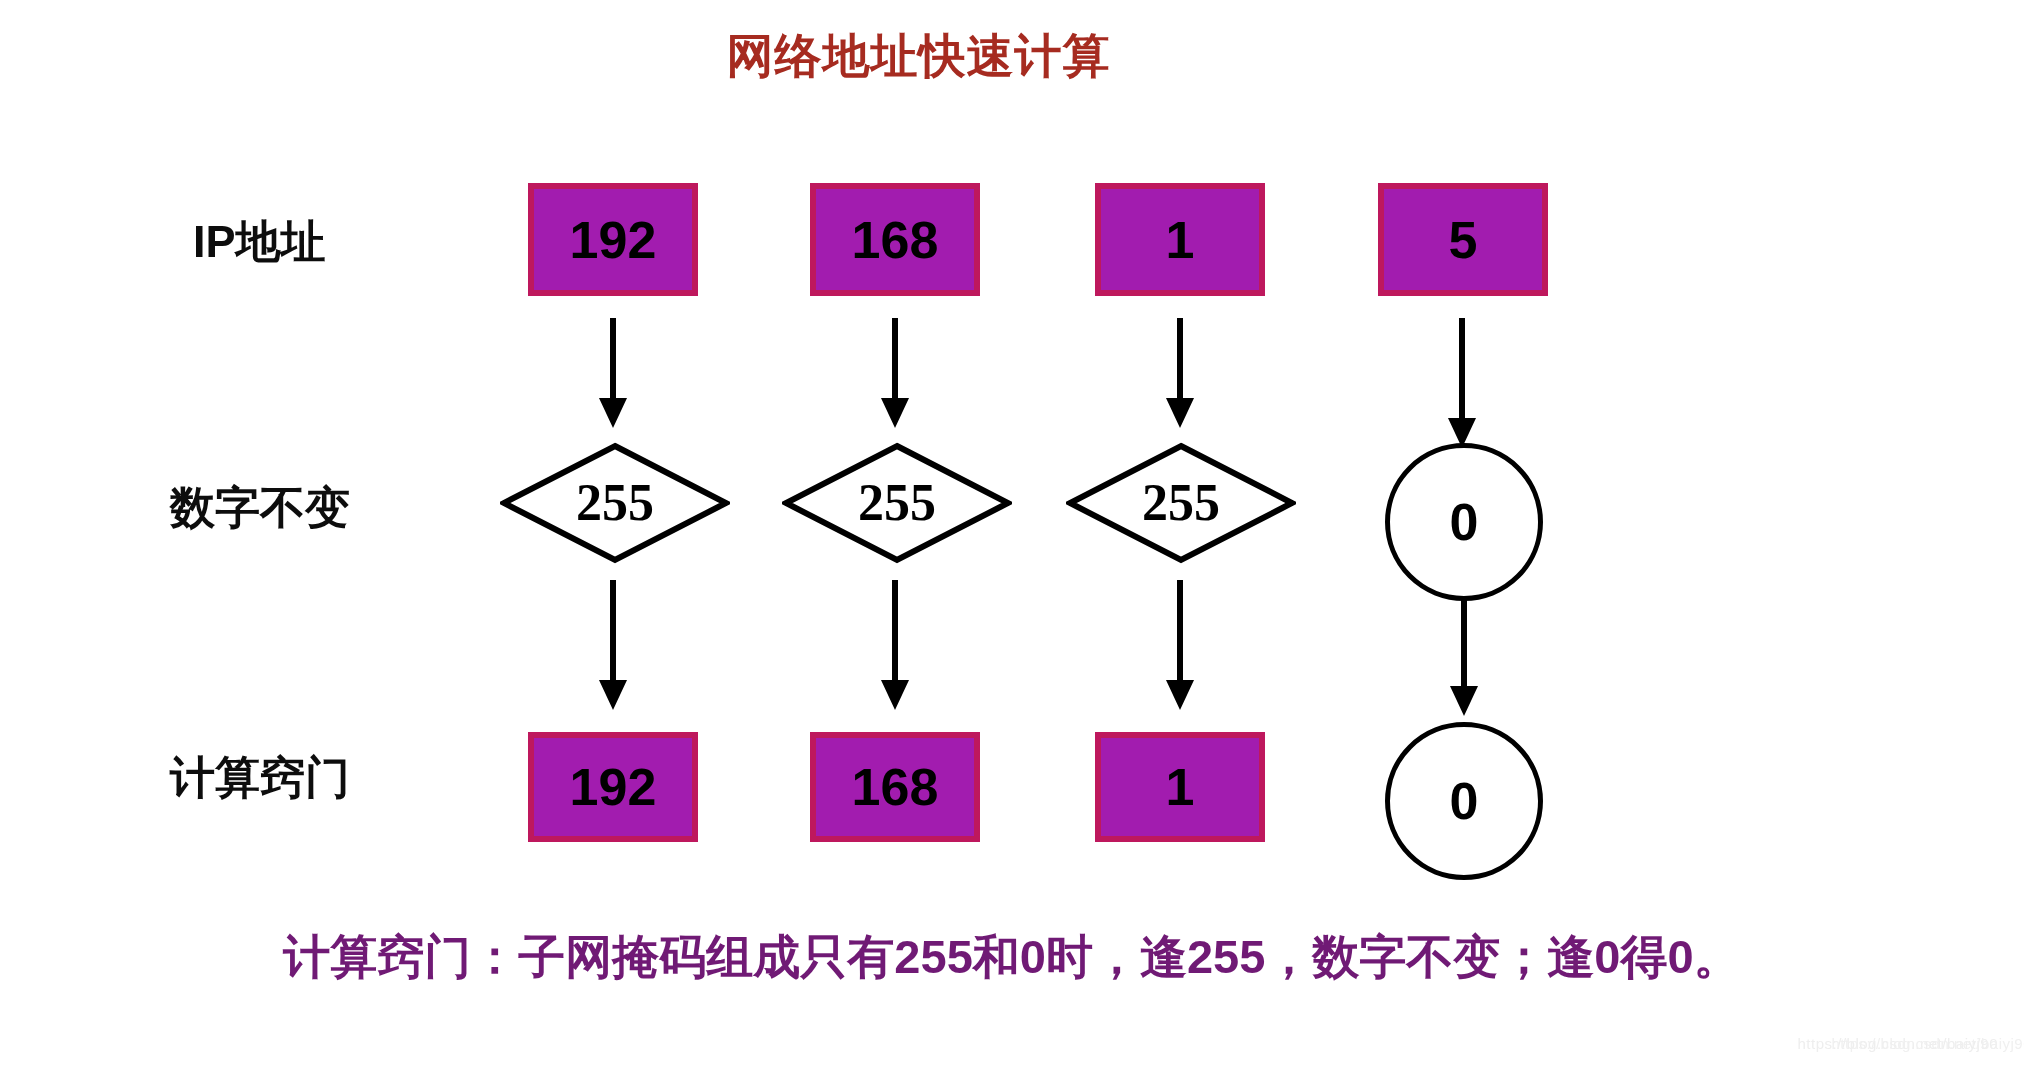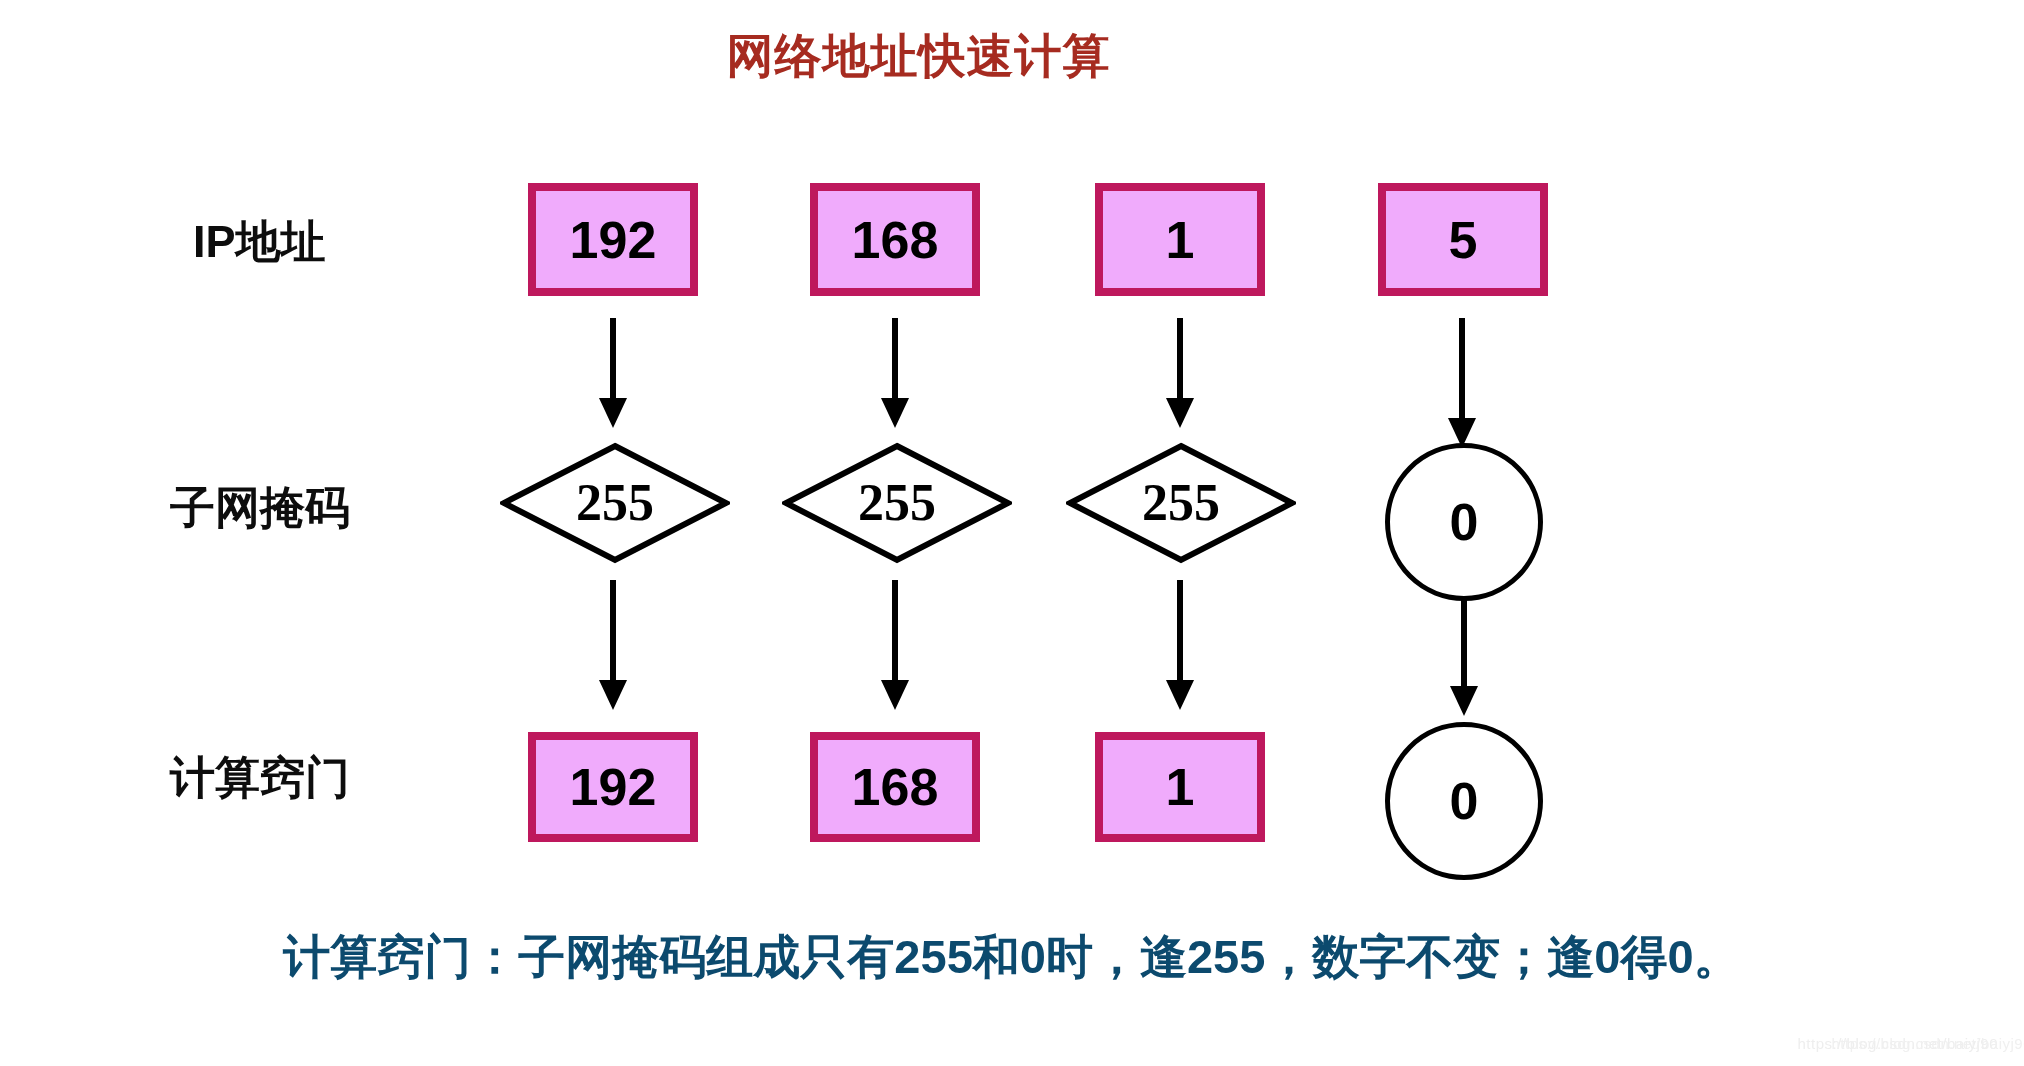--- a/index.html
+++ b/index.html
@@ -46,22 +46,22 @@
 
   
   .cell {
     position: absolute;
     display: flex;
     align-items: center;
     justify-content: center;
     box-sizing: border-box;
   }
   .rect {
-    border: 8px solid #be185d;
-    background: #f0abfc;
+    border: 6px solid #be185d;
+    background: #a21caf;
   }
   .rect .val {
     font-size: 52px;
     font-weight: bold;
     color: #000000;
     line-height: 1;
   }
 
   .circle {
     border: 5px solid #000000;
@@ -95,21 +95,21 @@
 
   
   .footer-note {
     position: absolute;
     left: 0;
     top: 926px;
     width: 2024px;
     text-align: center;
     font-size: 47px;
     font-weight: bold;
-    color: #0c4a6e;
+    color: #701a75;
     white-space: nowrap;
   }
 
   
   .watermark {
     position: absolute;
     right: 26px;
     bottom: 14px;
     font-size: 15px;
     color: #eeeeee;
@@ -123,21 +123,21 @@
     top: 0;
     color: #f0f0f0;
   }
 </style>
 </head>
 <body>
 
 <div class="title">网络地址快速计算</div>
 
 <div class="row-label ip">IP地址</div>
-<div class="row-label mask">子网掩码</div>
+<div class="row-label mask">数字不变</div>
 <div class="row-label network">计算窍门</div>
 
 <div class="cell rect" style="left:528px; top:183px; width:170px; height:113px;">
   <span class="val">192</span>
 </div>
 <div class="cell rect" style="left:810px; top:183px; width:170px; height:113px;">
   <span class="val">168</span>
 </div>
 <div class="cell rect" style="left:1095px; top:183px; width:170px; height:113px;">
   <span class="val">1</span>

